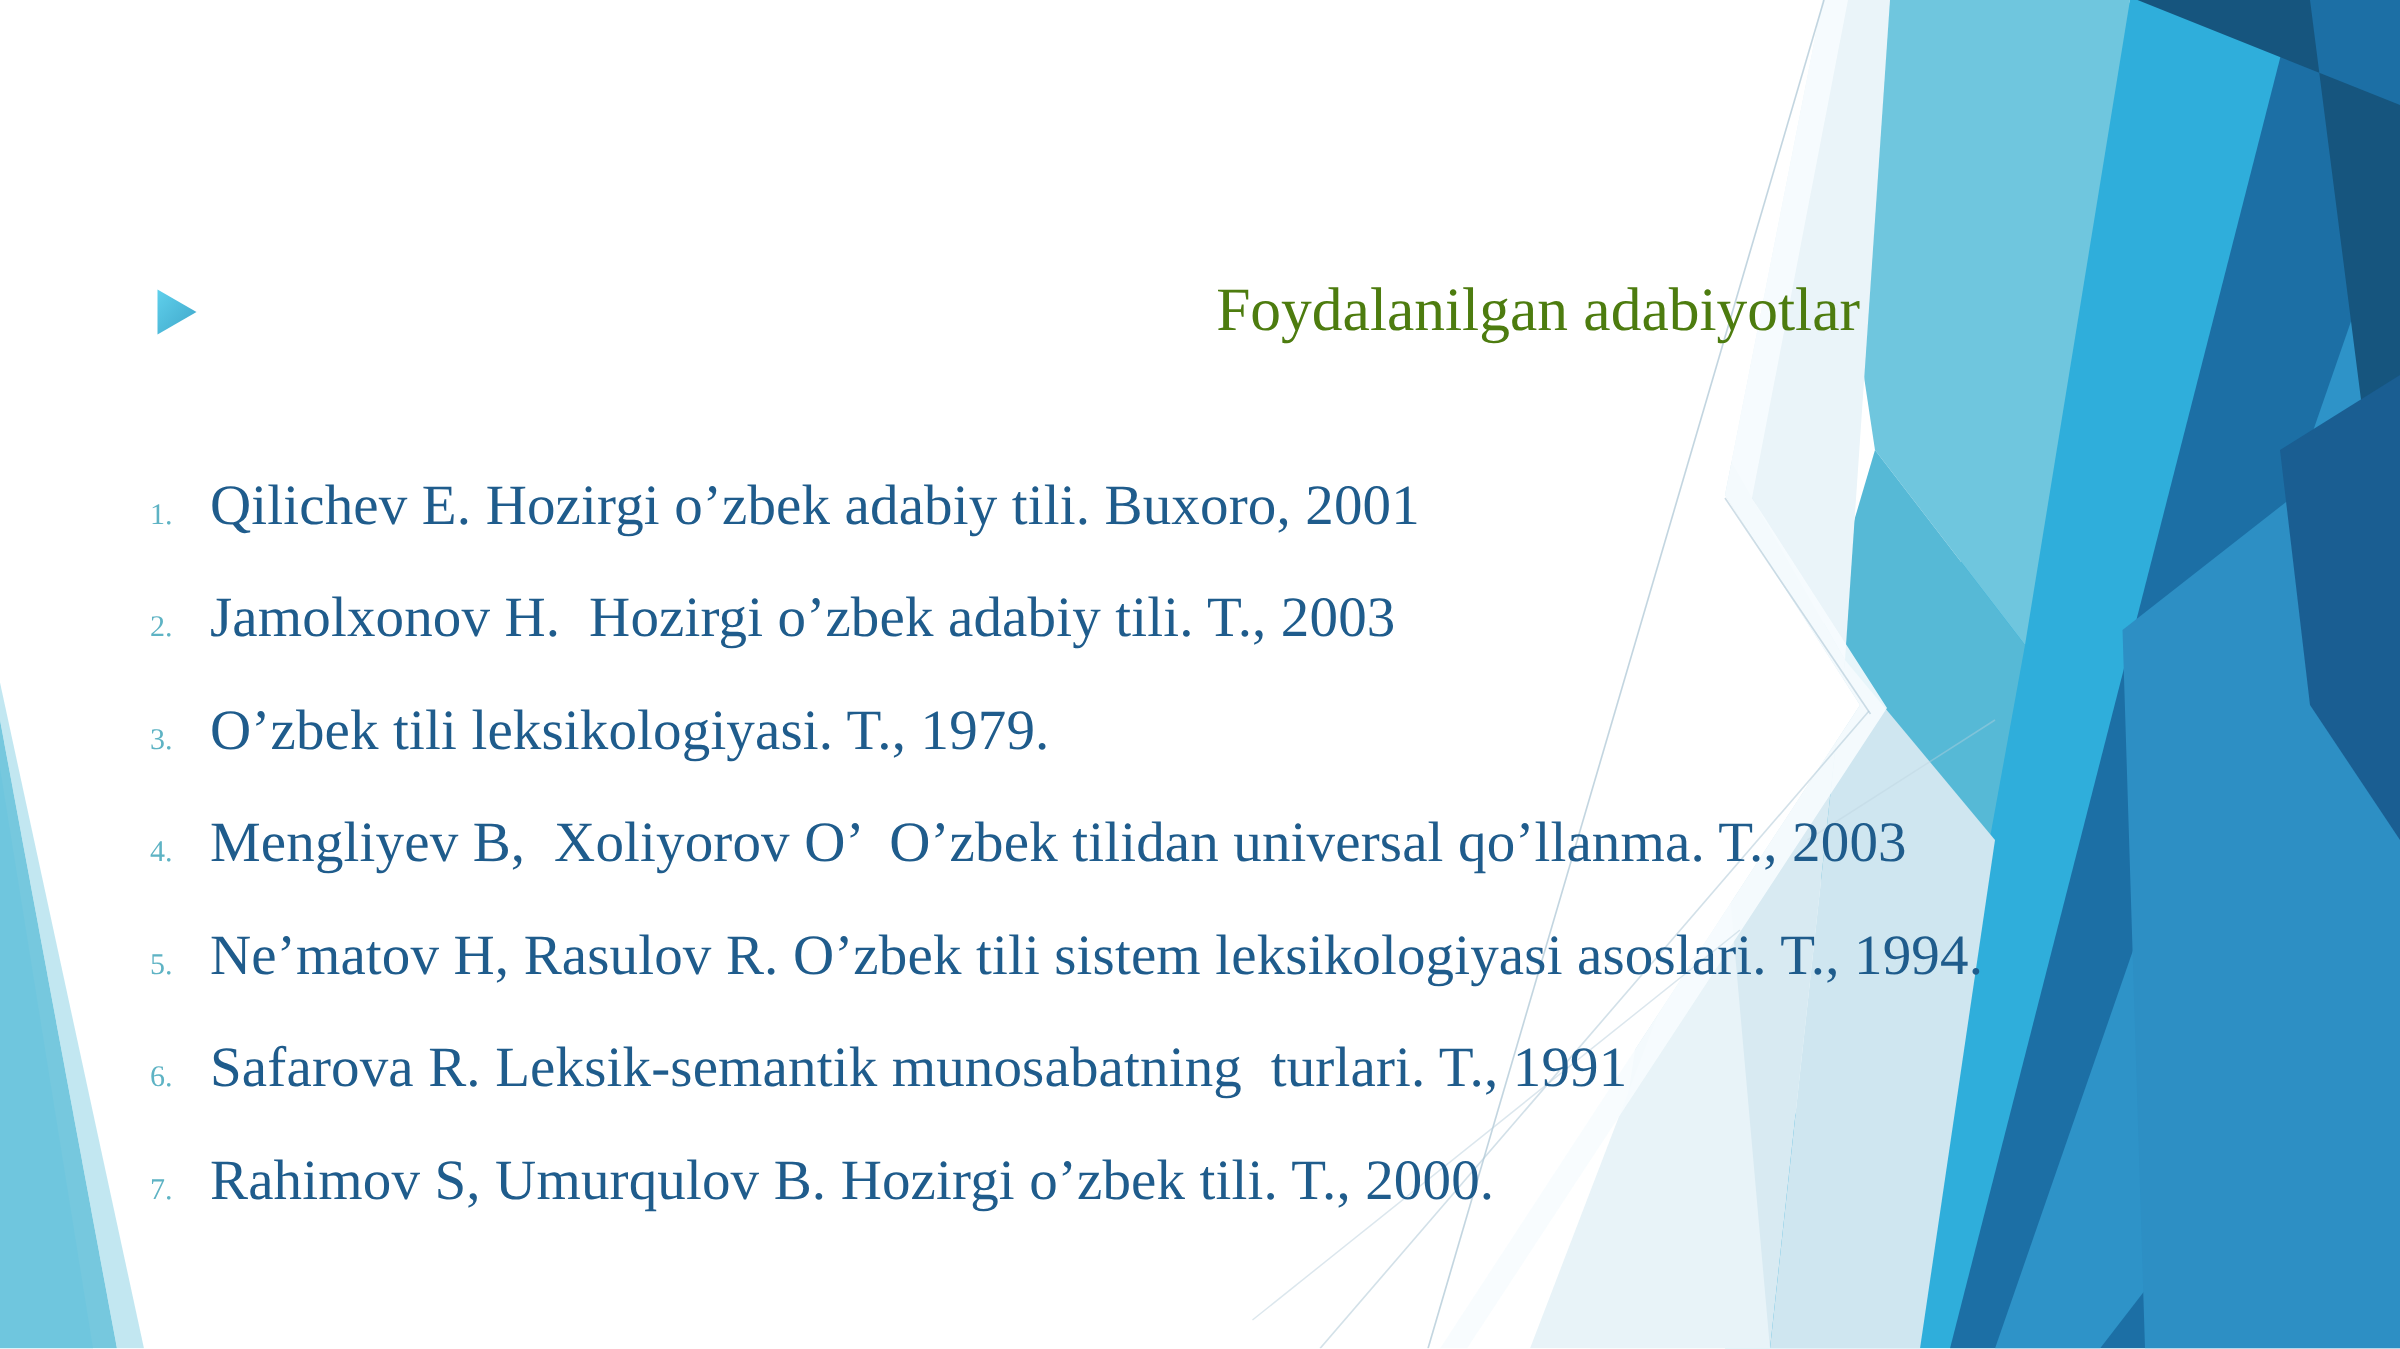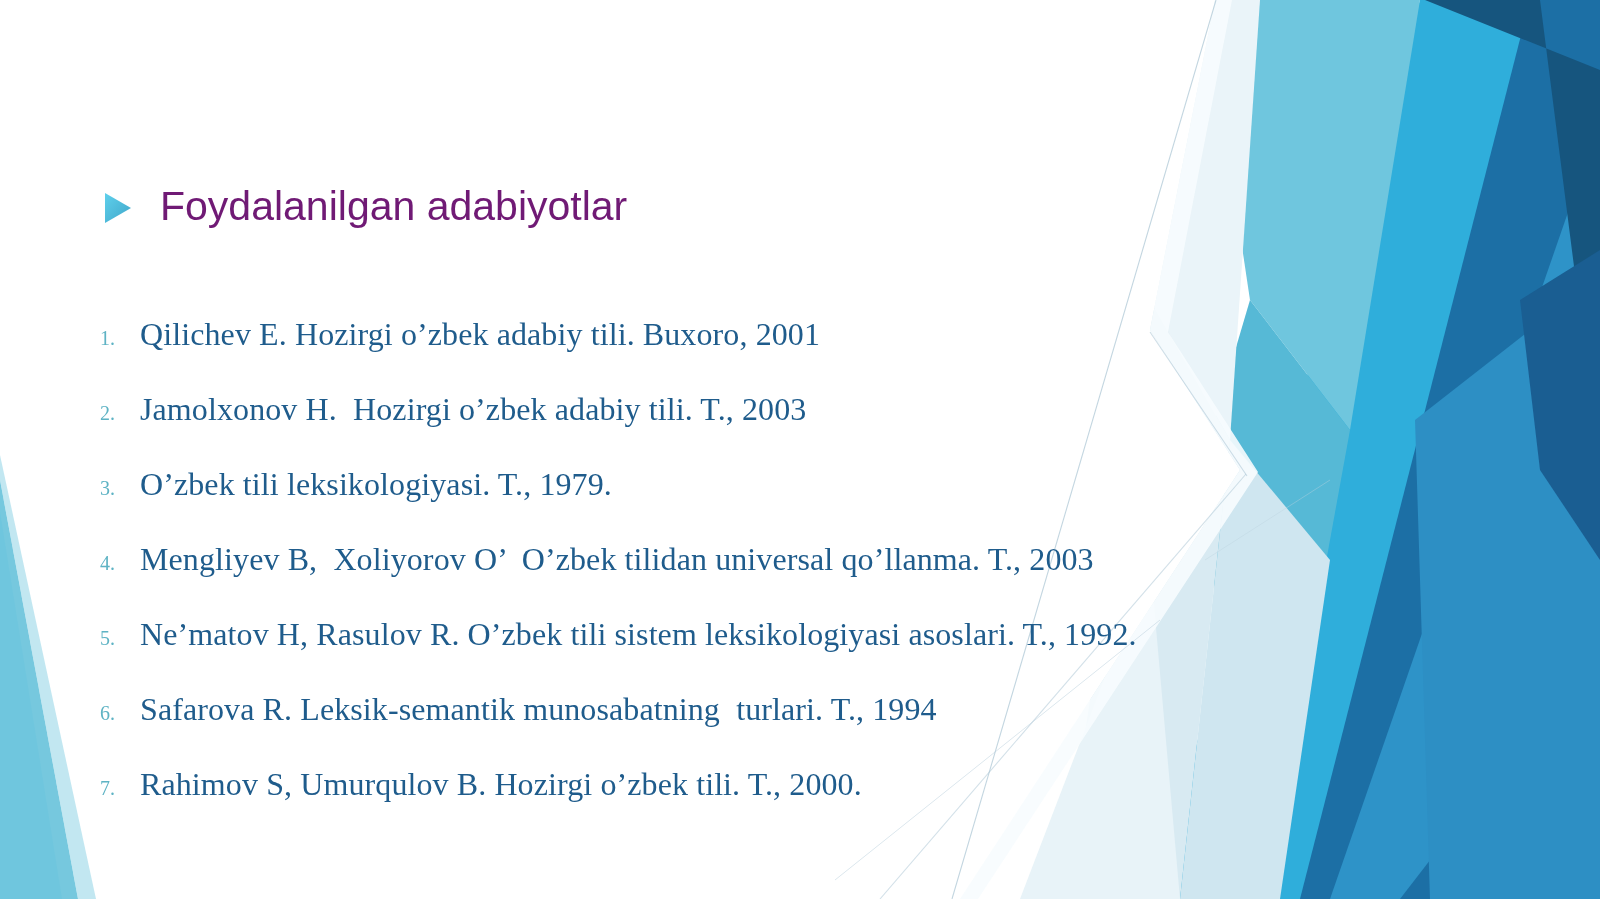--- a/index.html
+++ b/index.html
@@ -44,25 +44,25 @@
     left: 103px;
     top: 16px;
     width: 30px;
     height: 32px;
   }
   .slide-title {
     position: absolute;
     left: 160px;
     top: 0;
     width: 1080px;
-    text-align: left;
+    text-align: right;
     font-size: 41px;
     line-height: 60px;
-    color: #701a75;
-    font-family: Liberation Sans, sans-serif;
+    color: #4d7c0f;
+    font-family: Liberation Serif, serif;
     font-weight: normal;
     white-space: nowrap;
   }
 
   
   .ref-list {
     position: absolute;
     left: 96px;
     top: 318px;
     width: 1160px;
@@ -80,21 +80,21 @@
     flex: 0 0 44px;
     font-size: 20px;
     line-height: 1;
     color: #5EB3C4;
     font-family: "Liberation Serif", "DejaVu Serif", serif;
     text-align: left;
     padding-left: 4px;
     box-sizing: border-box;
   }
   .ref-text {
-    font-size: 32px;
+    font-size: 38px;
     line-height: 1;
     color: #1F5C8C;
     font-family: "Liberation Serif", "DejaVu Serif", serif;
     white-space: pre;
     letter-spacing: 0.1px;
   }
 </style>
 </head>
 <body>
 
@@ -157,25 +157,25 @@
     <li class="ref-item">
       <span class="ref-num">3.</span>
       <span class="ref-text">O’zbek tili leksikologiyasi. T., 1979.</span>
     </li>
     <li class="ref-item">
       <span class="ref-num">4.</span>
       <span class="ref-text">Mengliyev B,  Xoliyorov O’  O’zbek tilidan universal qo’llanma. T., 2003</span>
     </li>
     <li class="ref-item">
       <span class="ref-num">5.</span>
-      <span class="ref-text">Ne’matov H, Rasulov R. O’zbek tili sistem leksikologiyasi asoslari. T., 1992.</span>
+      <span class="ref-text">Ne’matov H, Rasulov R. O’zbek tili sistem leksikologiyasi asoslari. T., 1994.</span>
     </li>
     <li class="ref-item">
       <span class="ref-num">6.</span>
-      <span class="ref-text">Safarova R. Leksik-semantik munosabatning  turlari. T., 1994</span>
+      <span class="ref-text">Safarova R. Leksik-semantik munosabatning  turlari. T., 1991</span>
     </li>
     <li class="ref-item">
       <span class="ref-num">7.</span>
       <span class="ref-text">Rahimov S, Umurqulov B. Hozirgi o’zbek tili. T., 2000.</span>
     </li>
   </ol>
 
 </div>
 
 </body></html>

